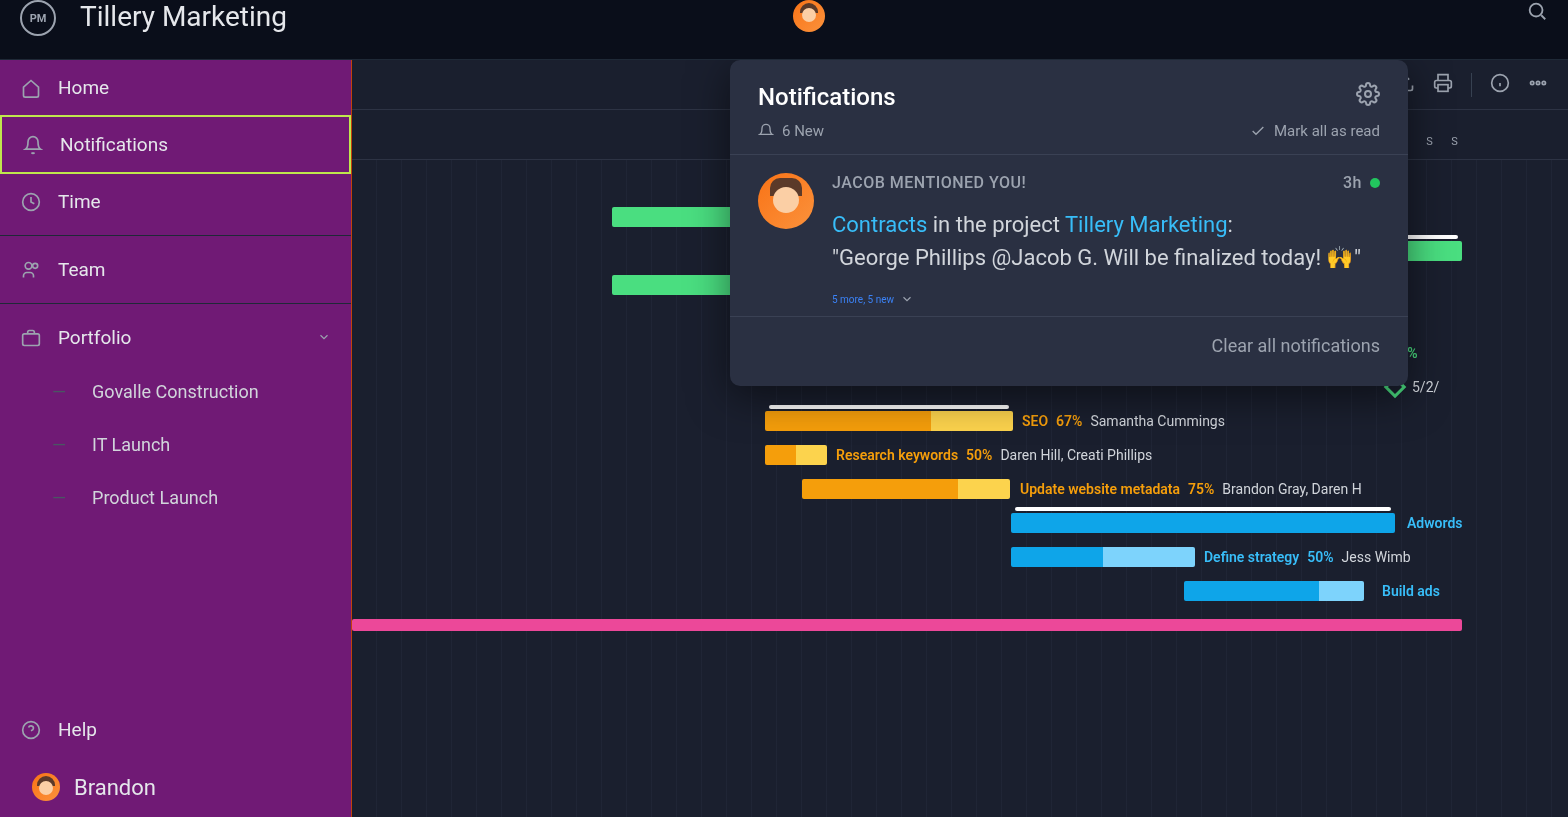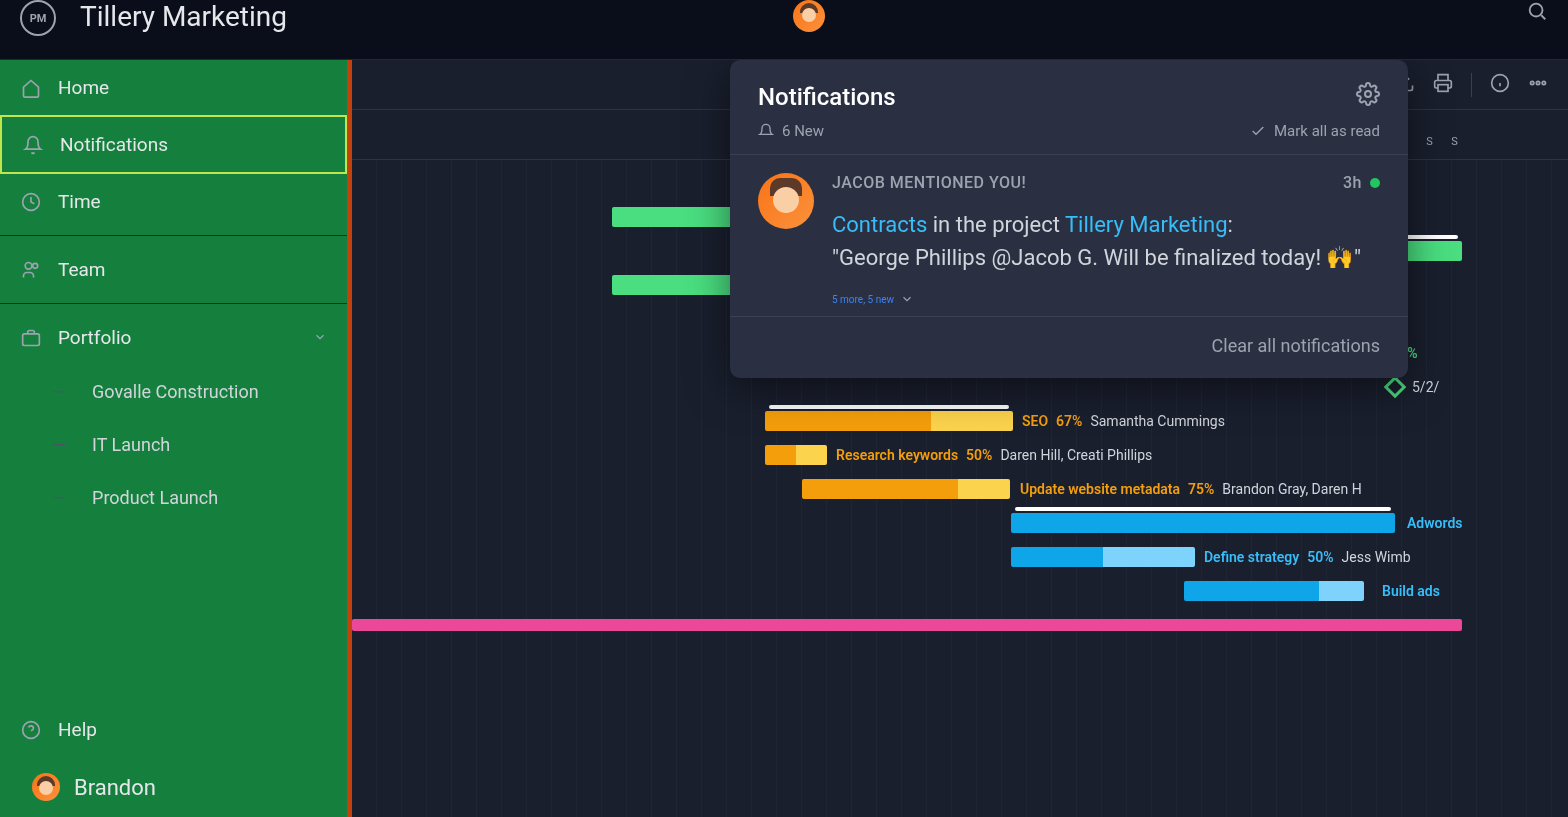--- a/index.html
+++ b/index.html
@@ -10,21 +10,21 @@
 .logo { width:36px; height:36px; border:2px solid #9ca3af; border-radius:50%; display:flex; align-items:center; justify-content:center; font-size:11px; font-weight:bold; color:#9ca3af; margin-right:24px; }
 .header-title { font-size:28px; font-weight:400; color:#e5e7eb; flex:1; }
 .header-avatar { width:32px; height:32px; border-radius:50%; background:linear-gradient(135deg,#f97316,#fb923c); margin-left:12px; position:relative; overflow:hidden; }
 .avatar-face { position:absolute; inset:0; display:flex; align-items:center; justify-content:center; }
 .avatar-face::before { content:""; position:absolute; top:3px; left:50%; transform:translateX(-50%); width:18px; height:10px; background:#5b3a29; border-radius:10px 10px 0 0; }
 .avatar-face::after { content:""; position:absolute; top:8px; left:50%; transform:translateX(-50%); width:14px; height:14px; background:#fbcfa5; border-radius:50%; }
 .search-icon { margin-left:auto; cursor:pointer; }
 
 
 .layout { display:flex; height:calc(100% - 60px); }
-.sidebar { width:352px; background:#15803d; border-right:5px solid #c2410c; display:flex; flex-direction:column; padding:0; }
+.sidebar { width:352px; background:#701a75; border-right:1px solid #c2410c; display:flex; flex-direction:column; padding:0; }
 .sidebar-item { display:flex; align-items:center; padding:16px 20px; font-size:19px; color:#e5e7eb; cursor:pointer; gap:16px; }
 .sidebar-item.active { border:2px solid #bfe74d; }
 .sidebar-item .icon { width:22px; height:22px; display:flex; align-items:center; justify-content:center; }
 .sidebar-sub { padding-left:52px; font-size:18px; color:#d1d5db; }
 .sidebar-sub::before { content:"—"; margin-right:10px; color:#4b5563; }
 .sidebar-divider { border-top:1px solid #1f2937; margin:6px 0; }
 .sidebar-spacer { flex:1; }
 .sidebar-user { display:flex; align-items:center; padding:16px 20px; gap:14px; font-size:22px; }
 .sidebar-user .header-avatar { width:28px; height:28px; }
 .chevron { margin-left:auto; }
@@ -74,21 +74,21 @@
 .notif-avatar { width:56px; height:56px; border-radius:50%; background:linear-gradient(135deg,#f97316,#fb923c); flex-shrink:0; position:relative; overflow:hidden; }
 .notif-avatar .avatar-face::before { width:32px; height:18px; top:5px; }
 .notif-avatar .avatar-face::after { width:26px; height:26px; top:14px; }
 .notif-content { flex:1; }
 .notif-heading { font-size:16px; color:#9ca3af; letter-spacing:0.5px; font-weight:500; display:flex; align-items:center; }
 .notif-time { margin-left:auto; display:flex; align-items:center; gap:8px; }
 .notif-dot { width:10px; height:10px; background:#22c55e; border-radius:50%; }
 .notif-msg { margin-top:16px; font-size:22px; color:#d1d5db; line-height:1.5; }
 .notif-link { color:#38bdf8; }
 .notif-more { margin-top:18px; font-size:10px; color:#3b82f6; display:flex; align-items:center; gap:6px; cursor:pointer; }
-.notif-footer { padding:18px 28px 22px; border-top:1px solid #3a4154; text-align:right; }
+.notif-footer { padding:18px 28px 30px; border-top:1px solid #3a4154; text-align:right; }
 .notif-clear { font-size:18px; color:#9ca3af; cursor:pointer; }
 
 svg { stroke:#9ca3af; fill:none; stroke-width:2; }
 </style>
 </head>
 <body>
 
 <div class="header">
   <div class="logo">PM</div>
   <div class="header-title">Tillery Marketing</div>

